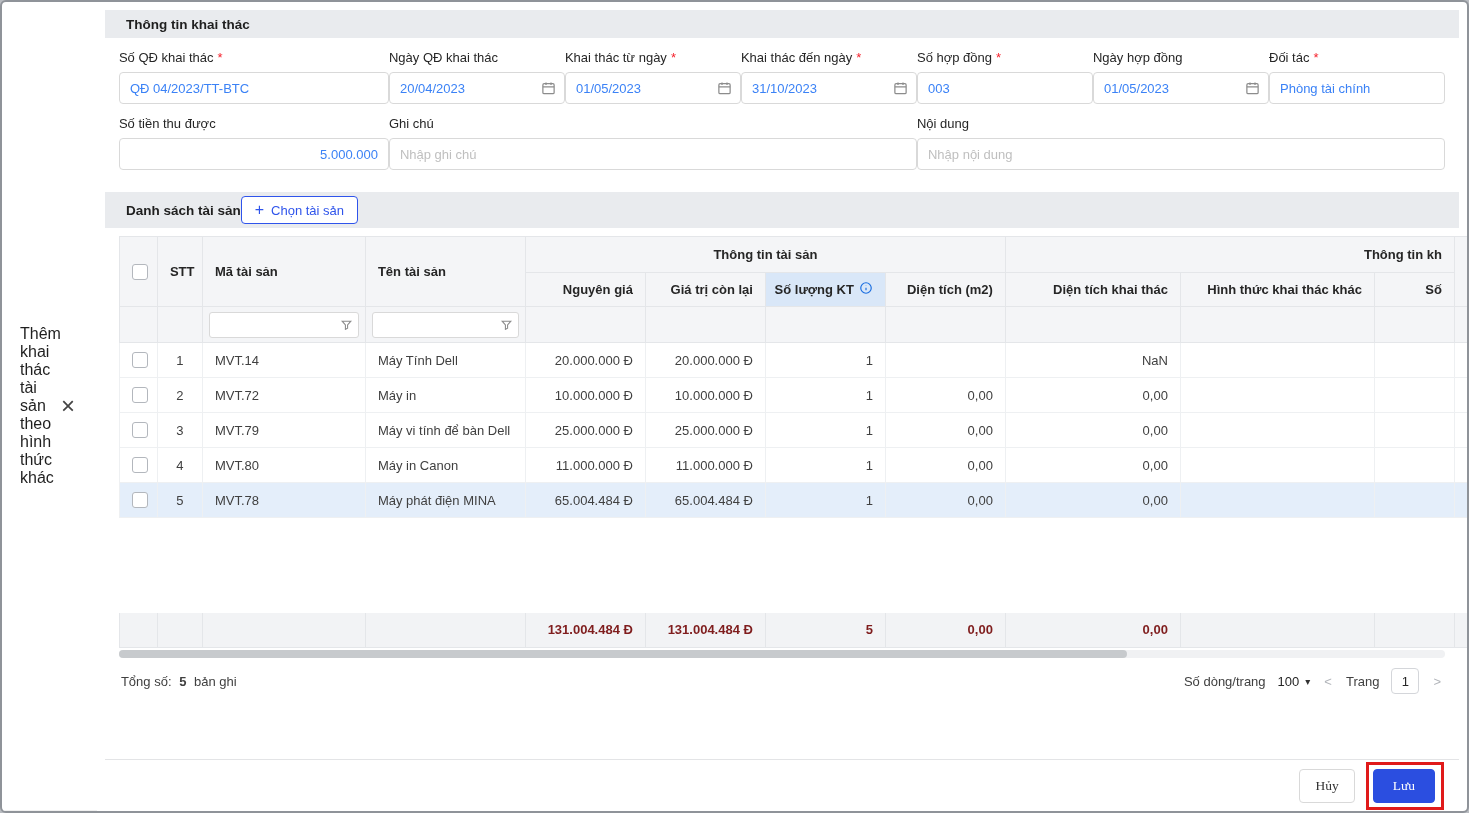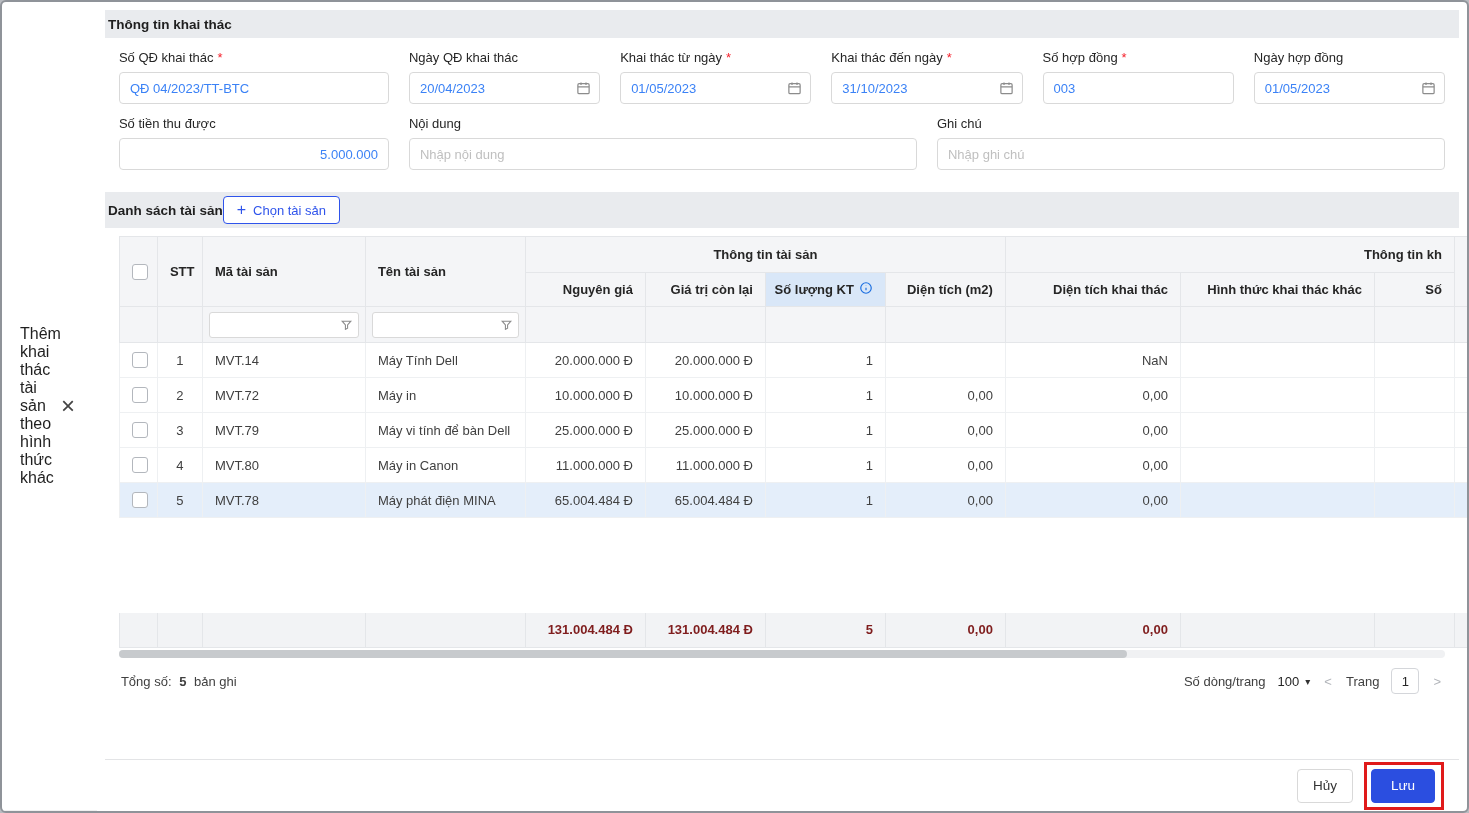--- a/index.html
+++ b/index.html
@@ -11,29 +11,29 @@
     display: flex; flex-direction: row;
   }
   
   .modal-header { flex: 0 0 46px; display:flex; align-items:center; justify-content:space-between;
     padding: 0 22px 0 18px; border-bottom: 1px solid #f0f0f0; }
   .modal-title { font-size: 16px; font-weight: 500; color:#1f1f1f; }
   .close-btn { font-size: 24px; color:#444; cursor:pointer; line-height:1; }
   
   .modal-body { flex:1; display:flex; flex-direction:column; padding: 8px 8px 0; overflow:hidden; }
   .section-bar { background:#e9ebee; flex:0 0 28px; display:flex; align-items:center;
-    padding: 0 3px; font-size:13.5px; font-weight:700; color:#1f1f1f; }
+    padding: 0 21px; font-size:13.5px; font-weight:700; color:#1f1f1f; }
   .assets-bar { flex:0 0 36px; margin-top: 6px; gap:0; }
   .choose-asset-btn { display:inline-flex; align-items:center; gap:7px; height:28px;
     background:#fff; border:1px solid #2f54eb; color:#2f54eb; border-radius:4px;
     padding:0 13px; font-size:13px; font-family:inherit; cursor:pointer; font-weight:500; }
   .plus-glyph { font-size:16px; line-height:1; }
   
   .form-area { padding: 12px 14px 16px; }
-  .form-row { display:flex; gap:20px; }
+  .form-row { display:flex; gap:0; }
   .form-row + .form-row { margin-top: 12px; }
   .field { display:flex; flex-direction:column; }
   .field label { font-size:13px; color:#262626; margin-bottom:7px; white-space:nowrap; }
   .req { color:#f5222d; margin-left:4px; }
   .req::after { content:"*"; }
   .field input { height:32px; border:1px solid #d9d9d9; border-radius:4px; padding:0 10px;
     font-size:13px; color:#3b82f6; outline:none; width:100%; font-family:inherit; background:#fff; }
   .field input::placeholder { color:#bfbfbf; }
   .fw-lg { flex:0 0 270px; }
   .fw { flex:1 1 0; min-width:0; }
@@ -78,21 +78,21 @@
   .total-count { font-weight:700; margin:0 4px; }
   .pager { display:flex; align-items:center; gap:12px; }
   .rpp-select { display:inline-flex; align-items:center; gap:6px; cursor:pointer; color:#262626; }
   .caret { font-size:10px; color:#333; }
   .chev { color:#b2b5ba; font-size:13px; cursor:pointer; padding:0 2px; }
   .page-box { width:28px; height:26px; border:1px solid #d4d6da; border-radius:4px;
     display:inline-flex; align-items:center; justify-content:center; color:#262626; background:#fff; }
   
   .modal-footer { margin-top:auto; flex:0 0 52px; border-top:1px solid #e3e4e6;
     display:flex; align-items:center; justify-content:flex-end; gap:18px; padding:0 24px; background:#fff; }
-  .btn { height:34px; border-radius:4px; font-size:13.5px; cursor:pointer; font-family:Liberation Sans, sans-serif; }
+  .btn { height:34px; border-radius:4px; font-size:13.5px; cursor:pointer; font-family:Liberation Serif, serif; }
   .btn-cancel { background:#fff; border:1px solid #d9d9d9; color:#333; padding:0 15px; }
   .btn-save { background:#2b4ee0; border:1px solid #2b4ee0; color:#fff; padding:0 19px; font-weight:500; }
   .save-wrap { position:relative; display:inline-block; }
   .annot-box { position:absolute; top:-7px; bottom:-7px; left:-7px; right:-9px;
     border:3px solid #e01a1a; pointer-events:none; }
 </style>
 </head>
 <body>
 
 <div class="modal">
@@ -159,33 +159,37 @@
           <span class="input-wrap">
             <input value="01/05/2023" style="">
             <span class="cal-icon">
                 <svg viewBox="0 0 24 24" width="15" height="15" fill="none" stroke="#8c8c8c" stroke-width="2">
                   <rect x="3" y="5" width="18" height="16" rx="2"></rect>
                   <path d="M8 3v4M16 3v4M3 10h18"></path>
                 </svg>
               </span>
           </span>
         </div>
+        <div class="field fw">
+          <label><span>Đối tác</span><span class="req"></span></label>
+          <input value="Phòng tài chính" style="">
+        </div>
       </div>
       <div class="form-row">
         <div class="field fw-lg num">
           <label><span>Số tiền thu được</span></label>
           <input value="5.000.000" style="">
         </div>
         <div class="field fw-xl">
+          <label><span>Ghi chú</span></label>
+          <input placeholder="Nhập ghi chú" style="">
+        </div>
+        <div class="field fw-xl">
           <label><span>Nội dung</span></label>
           <input placeholder="Nhập nội dung" style="">
-        </div>
-        <div class="field fw-xl">
-          <label><span>Ghi chú</span></label>
-          <input placeholder="Nhập ghi chú" style="">
         </div>
       </div>
     </div>
 
     <div class="section-bar assets-bar">
       <span>Danh sách tài sản</span>
       <button class="choose-asset-btn">
         <span class="plus-glyph">+</span>
         <span>Chọn tài sản</span>
       </button>

